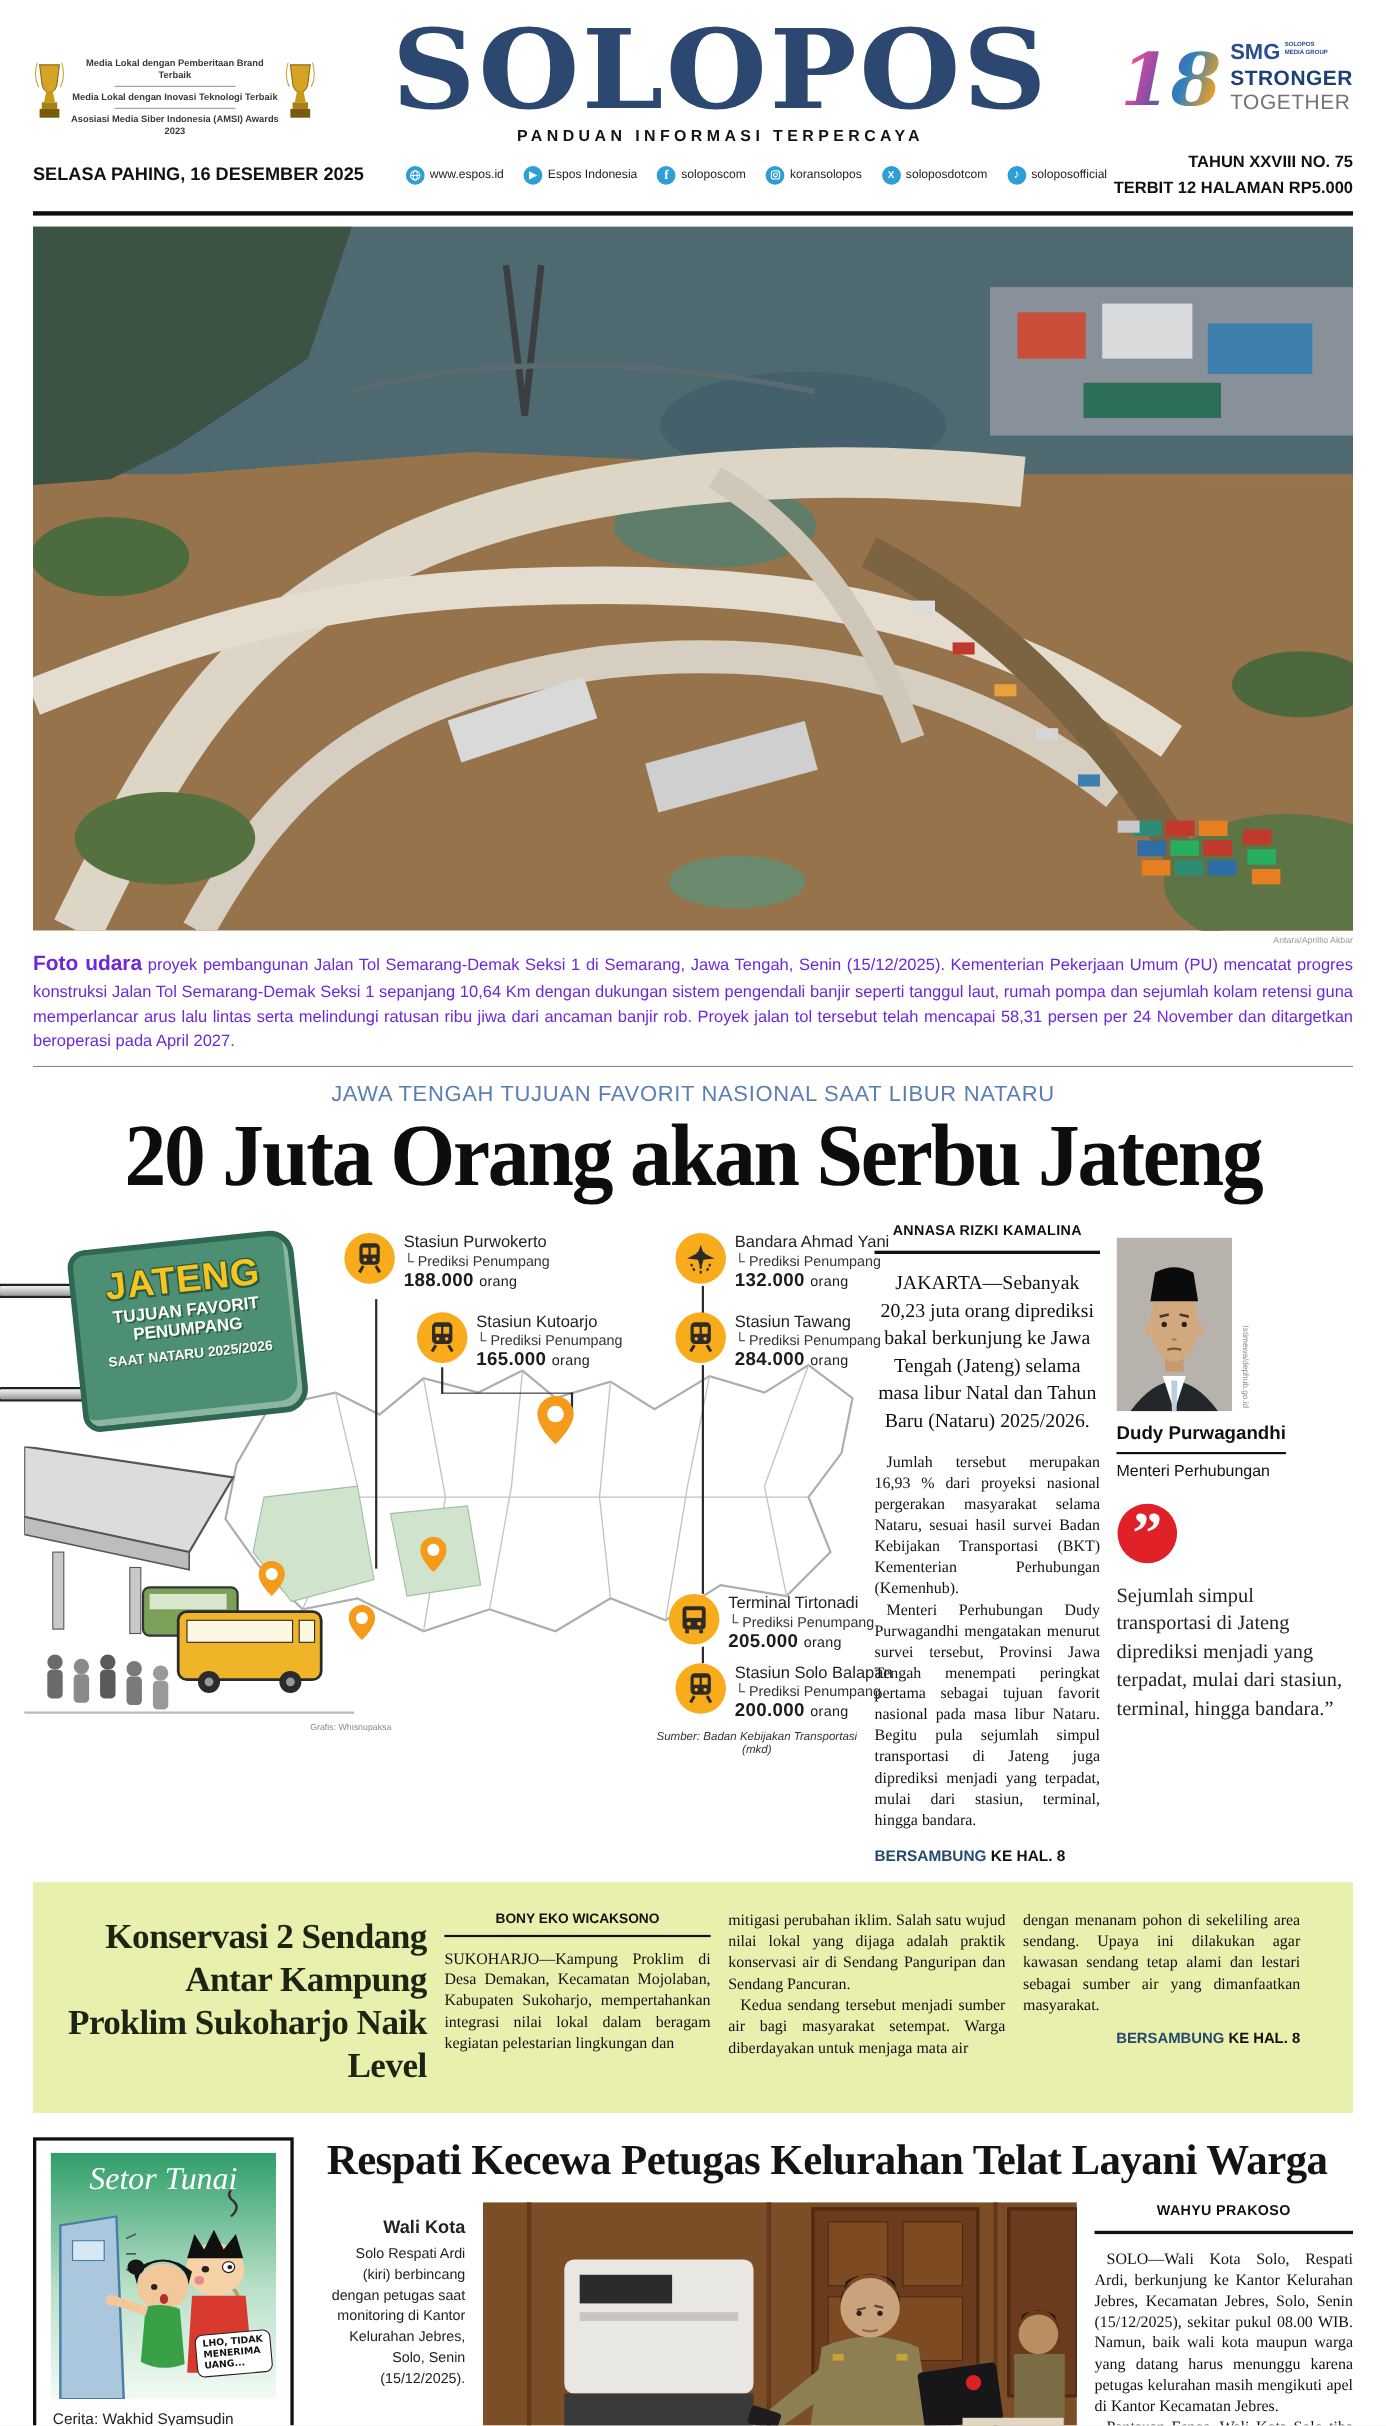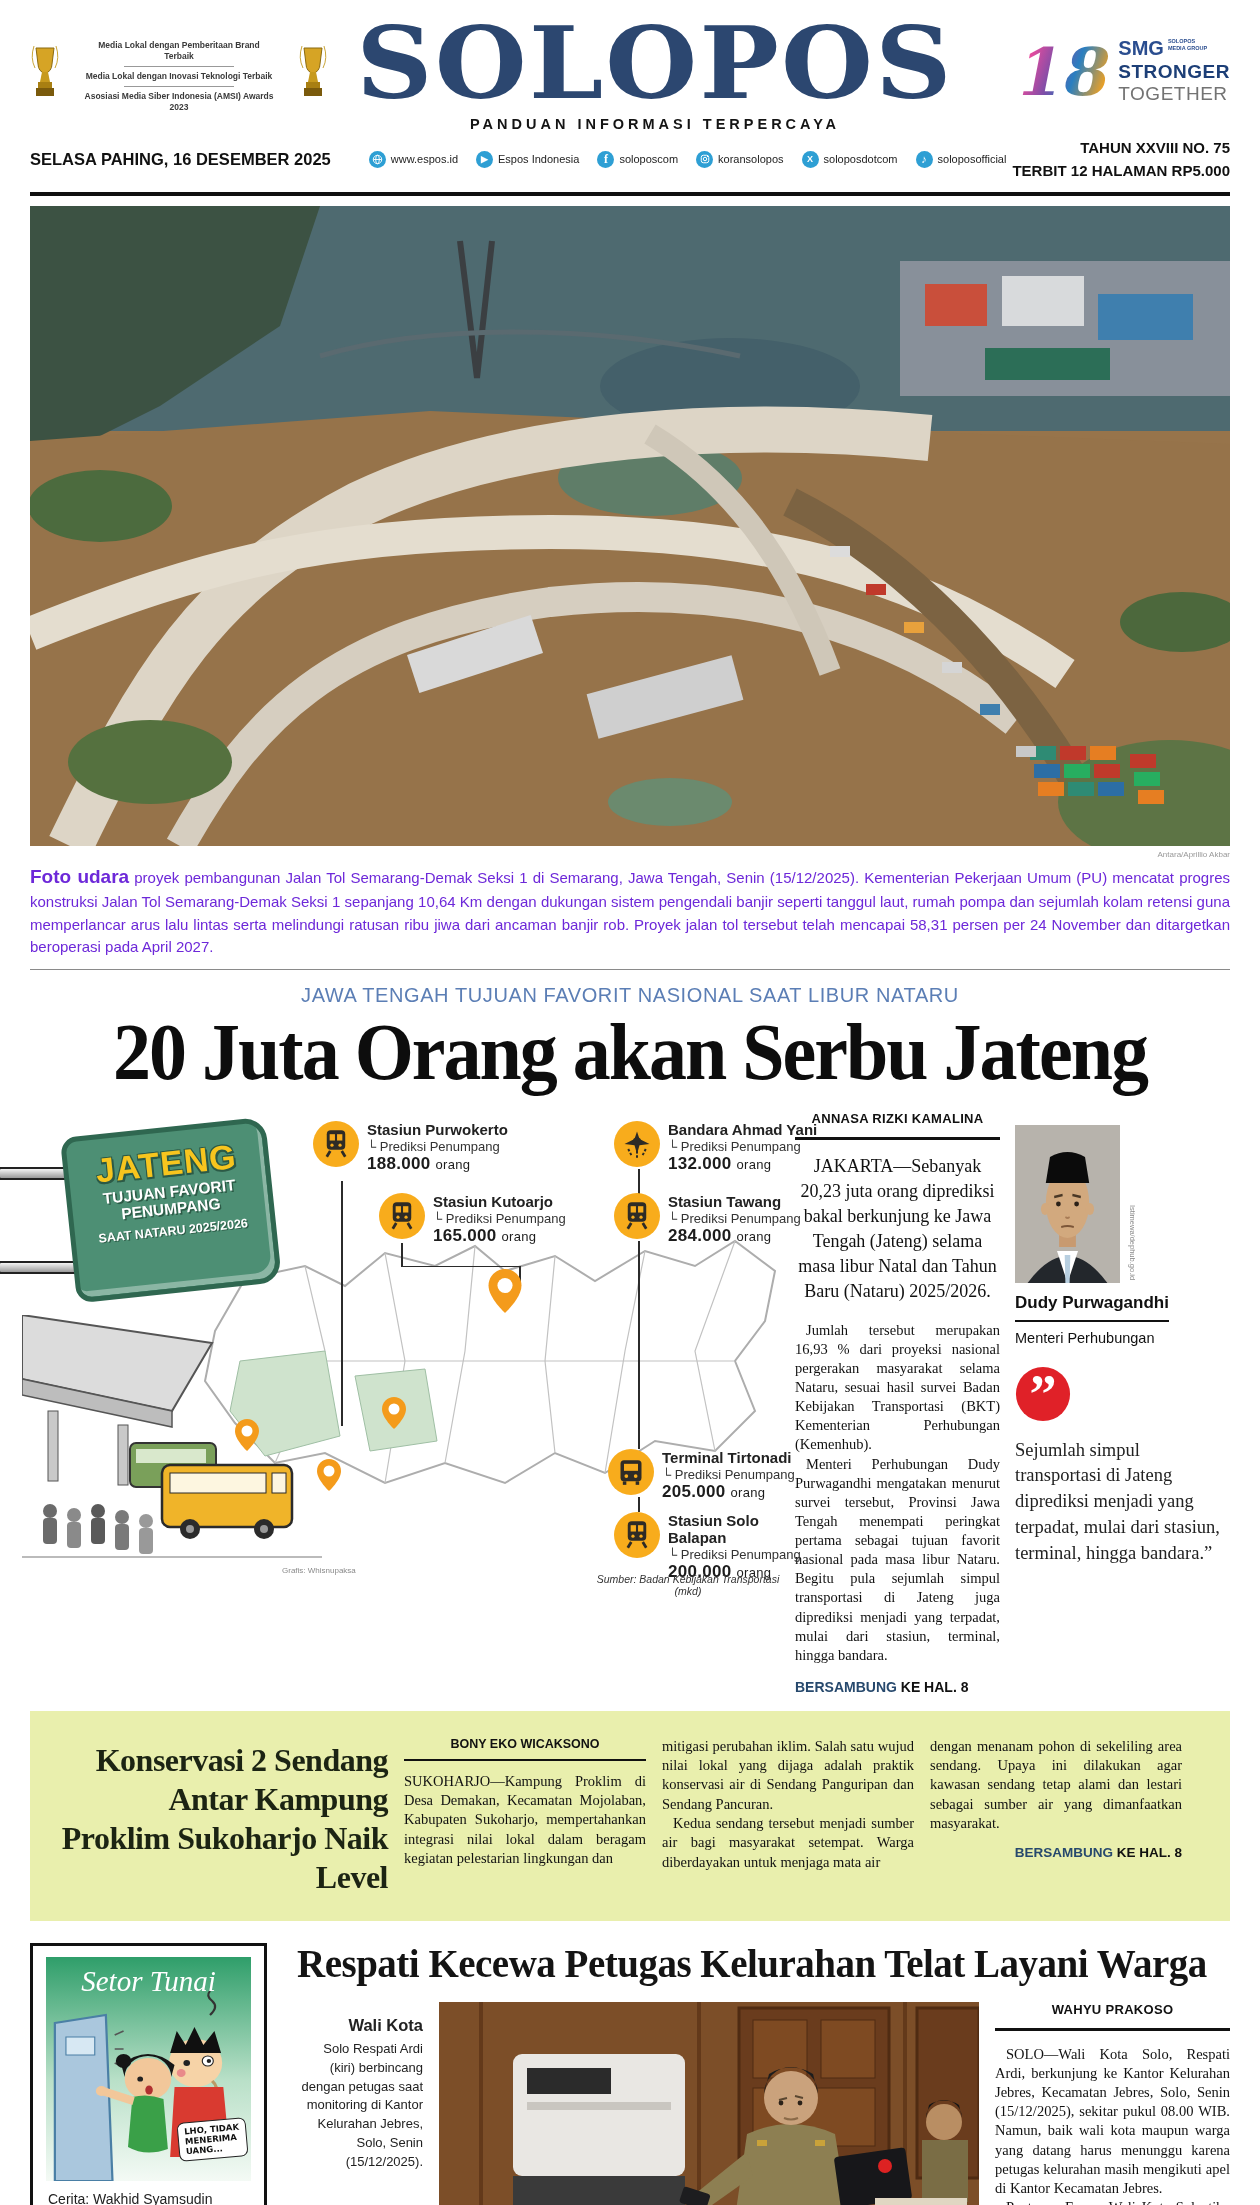--- a/index.html
+++ b/index.html
@@ -1,21 +1,21 @@
 <!DOCTYPE html>
 <html><head>
 <meta charset="utf-8">
 <style>
   * { margin:0; padding:0; box-sizing:border-box; }
   body { background:#e8e8e8; font-family:"Liberation Sans", sans-serif; color:#111; }
   .page { width:1260px; height:2205px; background:#fff; margin:0 auto; padding:18px 30px 0; position:relative; overflow:hidden; }
 
   
   .masthead-row { display:flex; justify-content:space-between; align-items:flex-start; height:116px; }
-  .awards { width:300px; display:flex; align-items:center; gap:24px; margin-top:20px; }
+  .awards { width:300px; display:flex; align-items:center; gap:4px; margin-top:32px; }
   .award-texts { width:190px; text-align:center; }
   .award-line { font-size:8.5px; font-weight:bold; color:#3a3a3a; line-height:1.3; padding:2px 0; }
   .award-div { border-top:1px solid #999; width:110px; margin:2px auto; }
   .masthead-center { flex:1; text-align:center; }
   .masthead-title { font-family:"DejaVu Serif", serif; font-weight:bold; font-size:96px; line-height:0.92; color:#2c4770; letter-spacing:2px; transform:scale(1.1,1.04); transform-origin:center top; }
   .tagline { font-size:14.5px; font-weight:bold; letter-spacing:4px; margin-top:10px; color:#141414; }
   .anniv { width:250px; display:flex; align-items:center; gap:8px; margin-top:20px; justify-content:flex-end; }
   .anniv-num { font-family:"DejaVu Serif", serif; font-style:italic; font-weight:bold; font-size:66px; line-height:1;
     background:linear-gradient(110deg,#e94b9d 15%,#7a4ea8 40%,#2a7fc0 60%,#f6a21c 90%);
     -webkit-background-clip:text; background-clip:text; color:transparent; }
@@ -49,21 +49,21 @@
 
   .infographic { position:relative; height:492px; }
   .pole { position:absolute; left:-32px; width:86px; height:13px; background:linear-gradient(#f4f4f4,#9a9a9a); border:2px solid #222; border-radius:3px; z-index:1; }
   .sign { position:absolute; left:38px; top:16px; width:206px; height:166px; background:#4d8f74; border:5px solid #2f6750; border-radius:16px 22px 22px 16px; transform:rotate(-6deg); z-index:2; text-align:center; padding-top:12px; box-shadow:inset -4px -6px 0 rgba(255,255,255,.35); }
   .sign-title { font-size:34px; font-weight:800; color:#f7c51e; letter-spacing:1px; text-shadow:2px 2px 0 #2c5a46,-1px -1px 0 #2c5a46,1px -1px 0 #2c5a46,-1px 2px 0 #2c5a46; }
   .sign-sub { font-size:15.5px; font-weight:800; color:#fff; line-height:1.1; text-shadow:1.5px 1.5px 0 #2c5a46; }
   .sign-sub3 { font-size:12.5px; font-weight:800; color:#fff; margin-top:7px; text-shadow:1px 1px 0 #2c5a46; }
 
   .st-callout { position:absolute; display:flex; gap:8px; width:205px; z-index:3; }
   .st-icon { flex:none; width:46px; height:46px; border-radius:50%; background:#f8ac1c; display:flex; align-items:center; justify-content:center; }
-  .st-name { font-size:15px; font-weight:700; color:#222; }
+  .st-name { font-size:15px; font-weight:400; color:#222; }
   .st-label { font-size:13px; color:#333; margin-top:1px; }
   .st-value { font-size:17px; font-weight:800; letter-spacing:.3px; color:#1c1c1c; }
   .st-value span { font-size:13px; font-weight:normal; }
   .st0{left:283px;top:10px} .st1{left:584px;top:10px} .st2{left:349px;top:82px} .st3{left:584px;top:82px} .st4{left:578px;top:338px} .st5{left:584px;top:401px}
   .cline { position:absolute; background:#2b2b2b; z-index:1; }
   .map-svg { position:absolute; left:145px; top:100px; width:615px; height:305px; z-index:0; }
   .pin { position:absolute; z-index:2; }
   .bus-art { position:absolute; left:-8px; top:204px; width:322px; height:286px; z-index:2; }
   .graph-credit { position:absolute; left:252px; top:455px; font-size:8px; color:#8a8a8a; z-index:3; }
   .source { position:absolute; left:556px; top:462px; width:204px; text-align:center; font-size:10.5px; font-style:italic; color:#333; z-index:3; }

